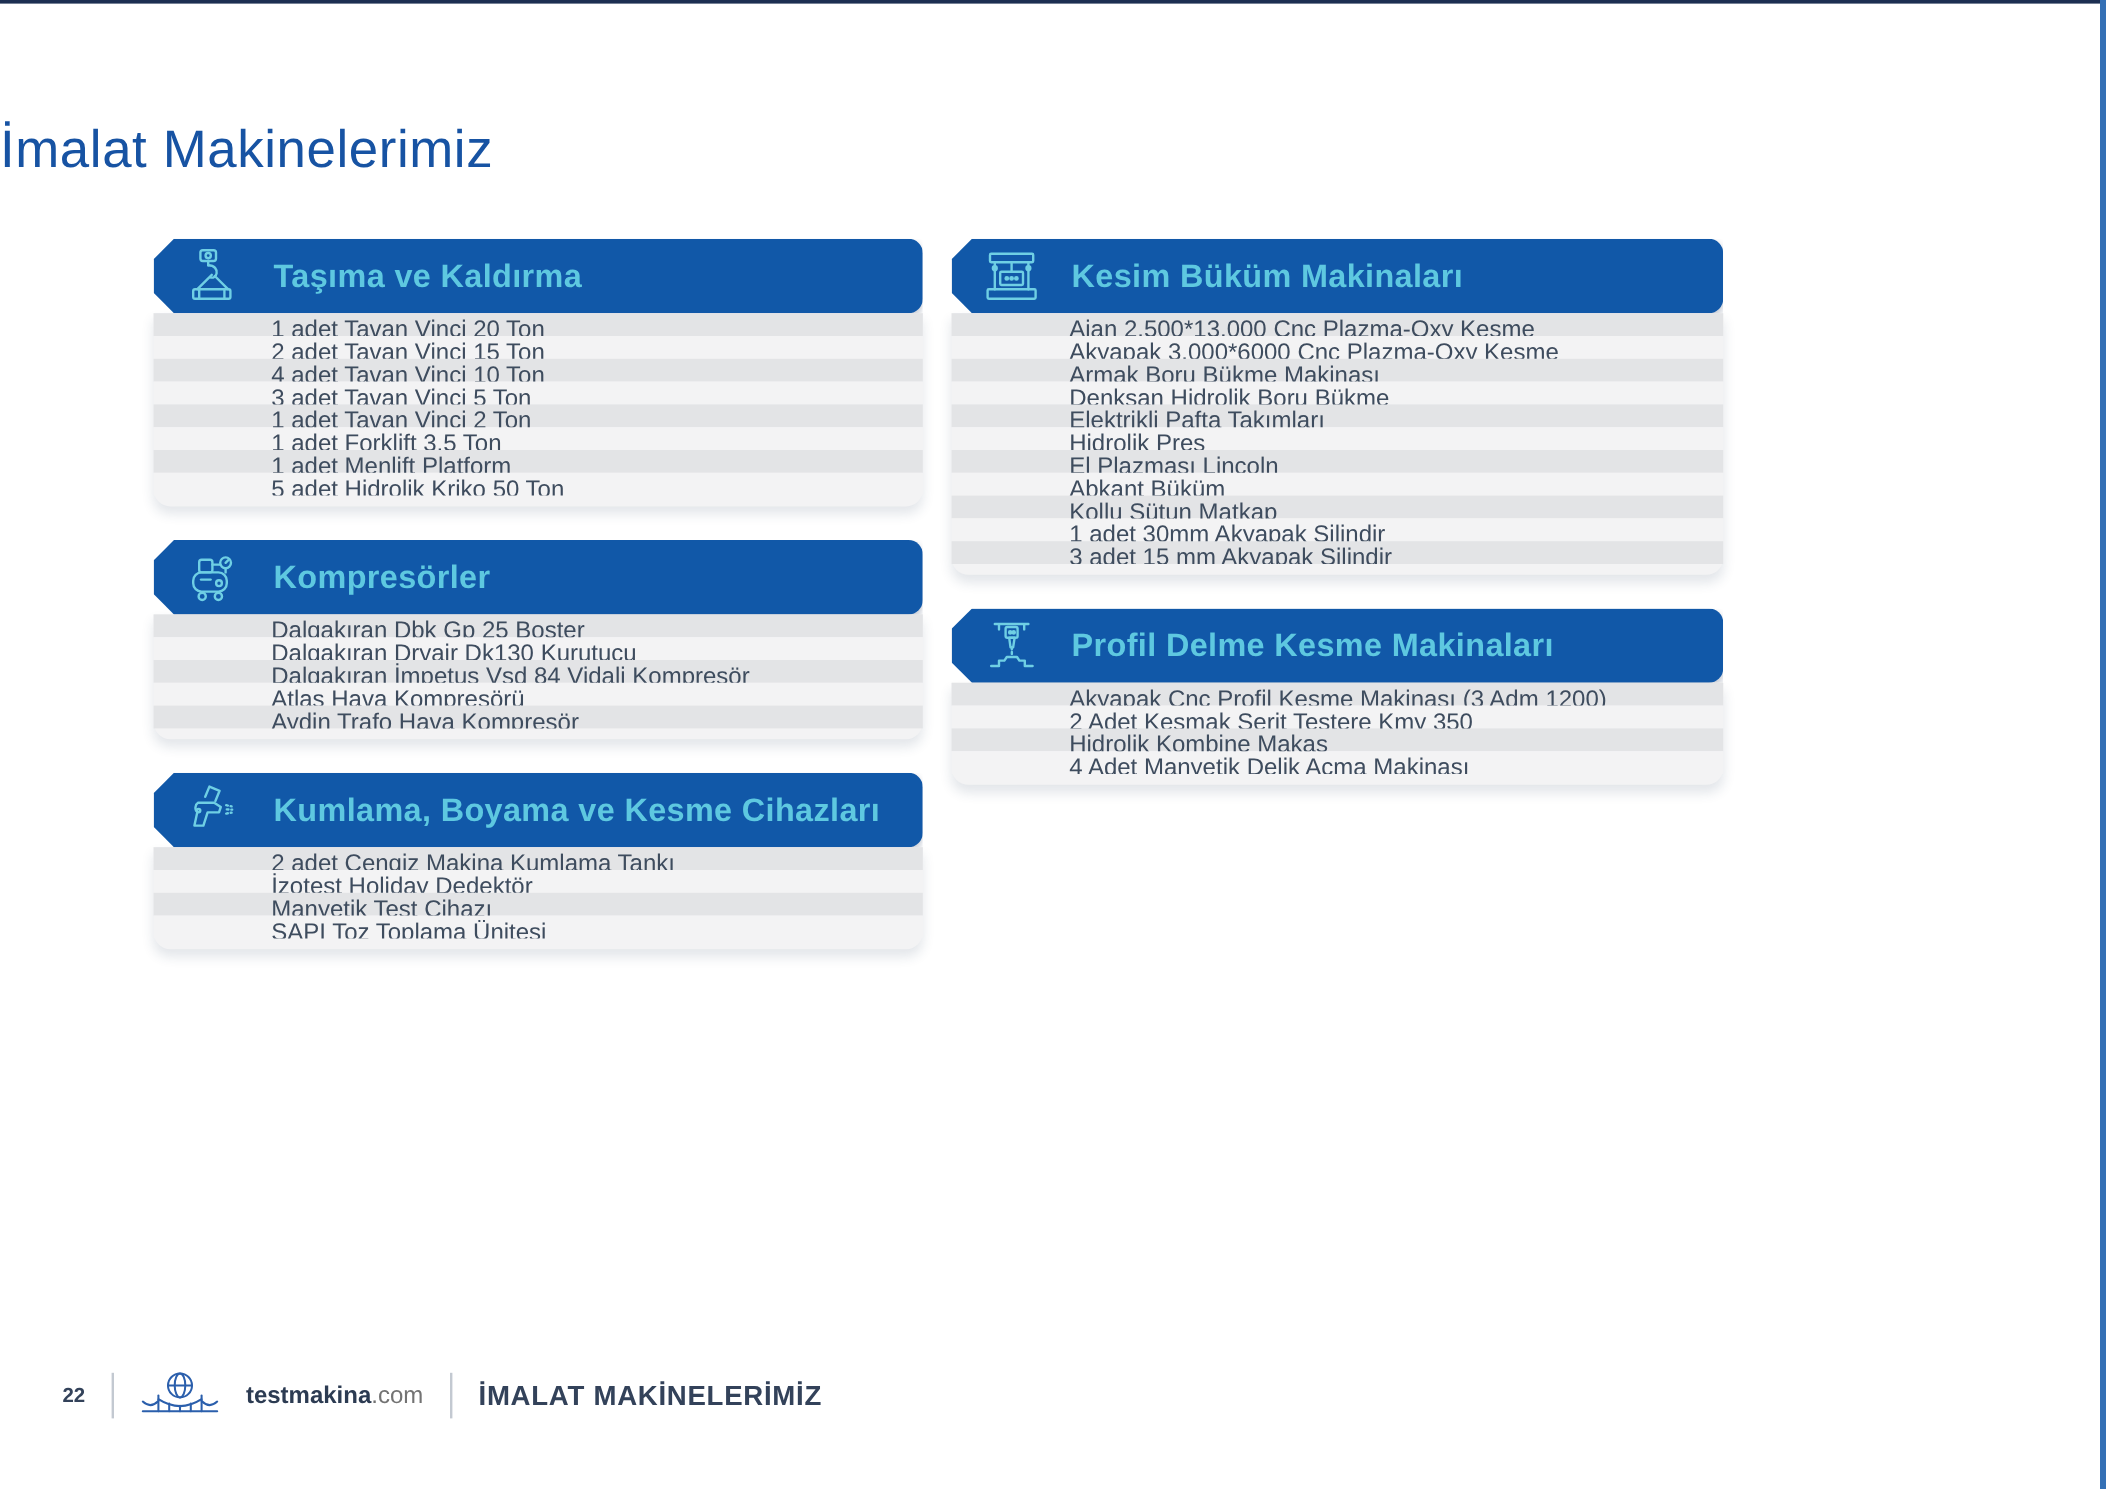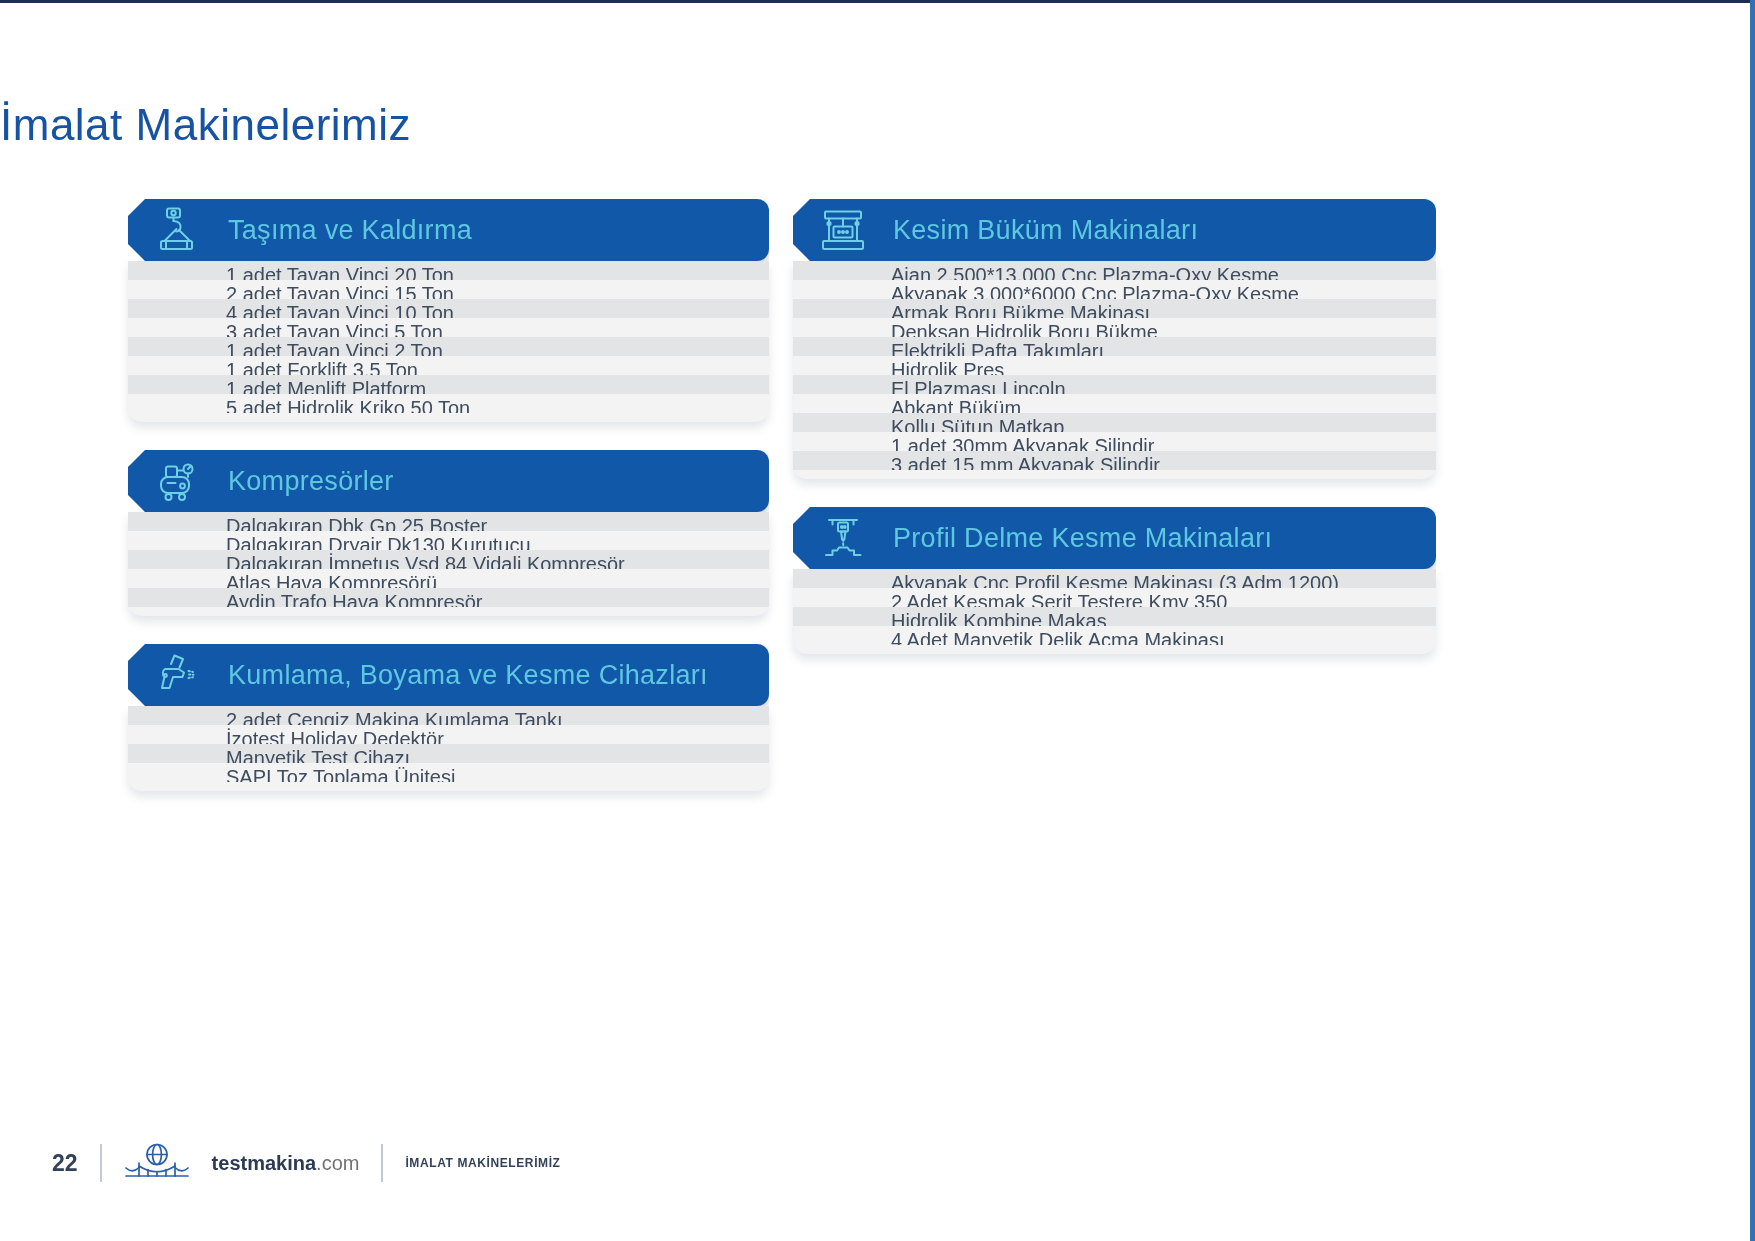--- a/index.html
+++ b/index.html
@@ -15,37 +15,37 @@
   .column.left{left:128px;width:641px;}
   .column.right{left:793px;width:643px;}
   .section{margin-bottom:28px;}
 
   .sec-header{position:relative;display:flex;align-items:center;height:62px;
     background:#1158a8;border-radius:12px;
     clip-path:polygon(17px 0%,100% 0%,100% 100%,17px 100%,0% calc(100% - 17px),0% 17px);
     box-shadow:0 3px 6px rgba(20,40,80,0.25);}
   .sec-icon{width:48px;height:48px;margin-left:26px;color:#6fcfe4;flex:0 0 auto;display:flex;align-items:center;}
   .sec-icon svg{width:48px;height:48px;}
-  .sec-title{margin-left:26px;font-size:27px;font-weight:normal;color:#5ec8e0;letter-spacing:0.3px;}
+  .sec-title{margin-left:26px;font-size:27px;font-weight:bold;color:#5ec8e0;letter-spacing:0.3px;}
 
   .sec-list{background:#f3f3f4;border-radius:0 0 14px 14px;padding-bottom:9px;
     box-shadow:0 6px 10px rgba(40,60,90,0.13);}
   .row{height:19px;line-height:29px;padding-left:98px;font-size:20px;color:#3e4c5e;
     white-space:nowrap;overflow:hidden;}
   .row:nth-child(odd){background:#e3e4e6;}
   .row:nth-child(even){background:#f3f3f4;}
 
   .footer{position:absolute;left:52px;top:1140px;height:46px;display:flex;align-items:center;gap:22px;}
-  .footer .page-num{font-size:23px;font-weight:bold;color:#33425a;}
+  .footer .page-num{font-size:17px;font-weight:bold;color:#33425a;}
   .footer .divider{width:2px;height:38px;background:#c3c9d1;}
   .logo{width:66px;height:44px;color:#2b5fac;display:flex;align-items:center;}
   .site{font-size:20px;white-space:nowrap;}
   .site .b{font-weight:bold;color:#2c3b52;}
   .site .t{color:#737373;}
-  .footer .label{font-size:12px;font-weight:bold;color:#33425a;letter-spacing:0.6px;white-space:nowrap;}
+  .footer .label{font-size:23px;font-weight:bold;color:#33425a;letter-spacing:0.6px;white-space:nowrap;}
 </style>
 </head>
 <body>
 
 <div class="page">
   <div class="top-line"></div>
   <div class="right-line"></div>
 
   <div class="page-title">İmalat Makinelerimiz</div>
 

